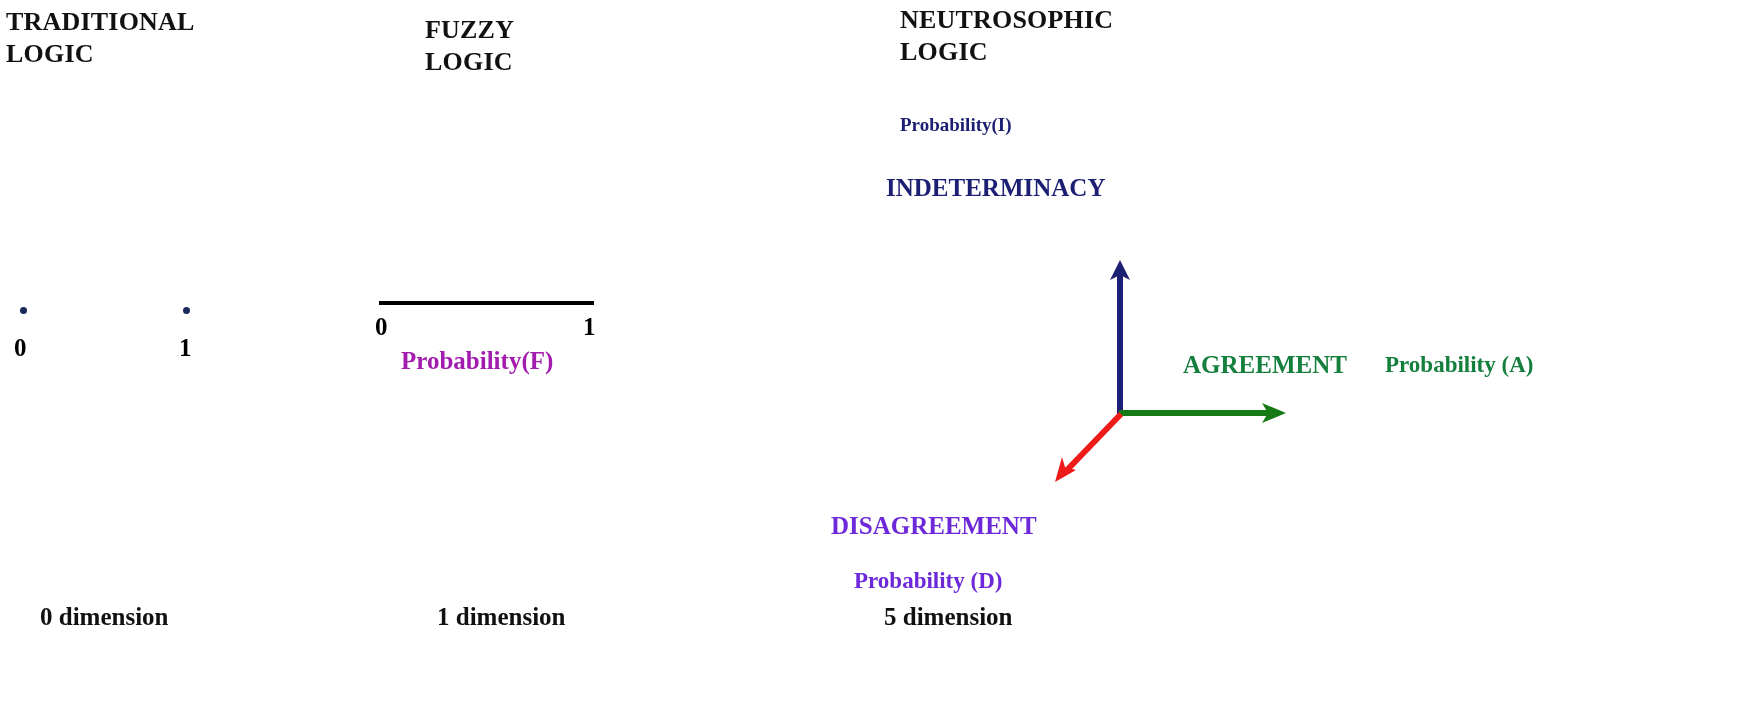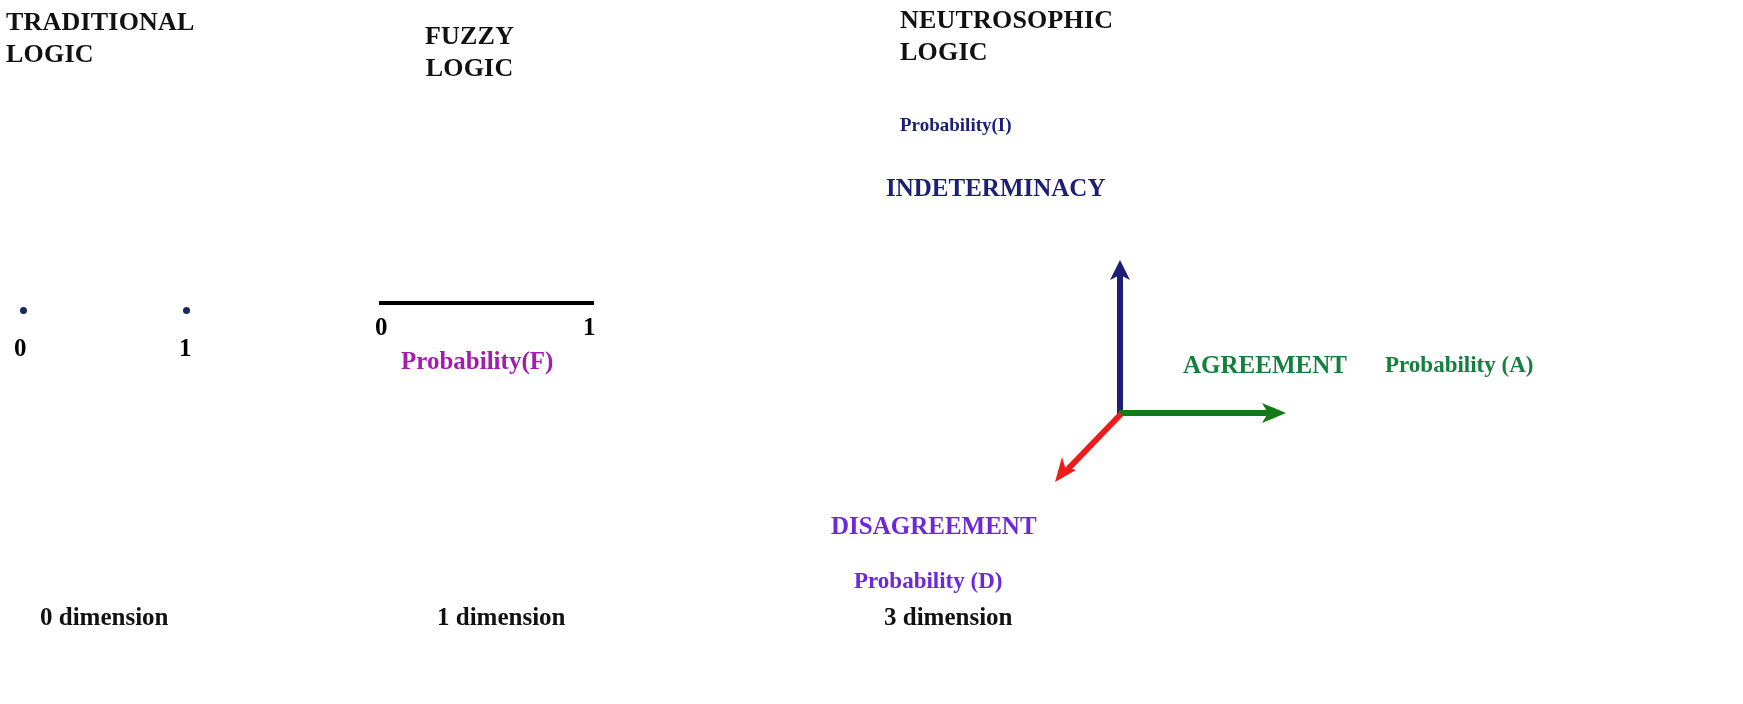--- a/index.html
+++ b/index.html
@@ -22,21 +22,21 @@
     font-weight: bold;
   }
 
   
   .col-title {
     font-size: 26px;
     color: #111111;
     letter-spacing: 0.2px;
   }
   #title-traditional { left: 6px;   top: 6px;  }
-  #title-fuzzy       { left: 425px; top: 20px; text-align: center;  }
+  #title-fuzzy       { left: 425px; top: 14px;  }
   #title-neutro      { left: 900px; top: 4px;  }
 
   
   .dot {
     position: absolute;
     width: 7px;
     height: 7px;
     background: #1b2a5e;
     border-radius: 50%;
   }
@@ -165,15 +165,15 @@
   </svg>
 
   <div class="lbl nl-green" id="lbl-agreement">AGREEMENT</div>
 
   <div class="lbl nl-green" id="lbl-prob-a">Probability (A)</div>
 
   <div class="lbl nl-red" id="lbl-disagreement">DISAGREEMENT</div>
 
   <div class="lbl nl-red" id="lbl-prob-d">Probability (D)</div>
 
-  <div class="lbl dim-caption" id="dim-3">3 dimension</div>
+  <div class="lbl dim-caption" id="dim-3">5 dimension</div>
 
 </div>
 
 </body></html>

